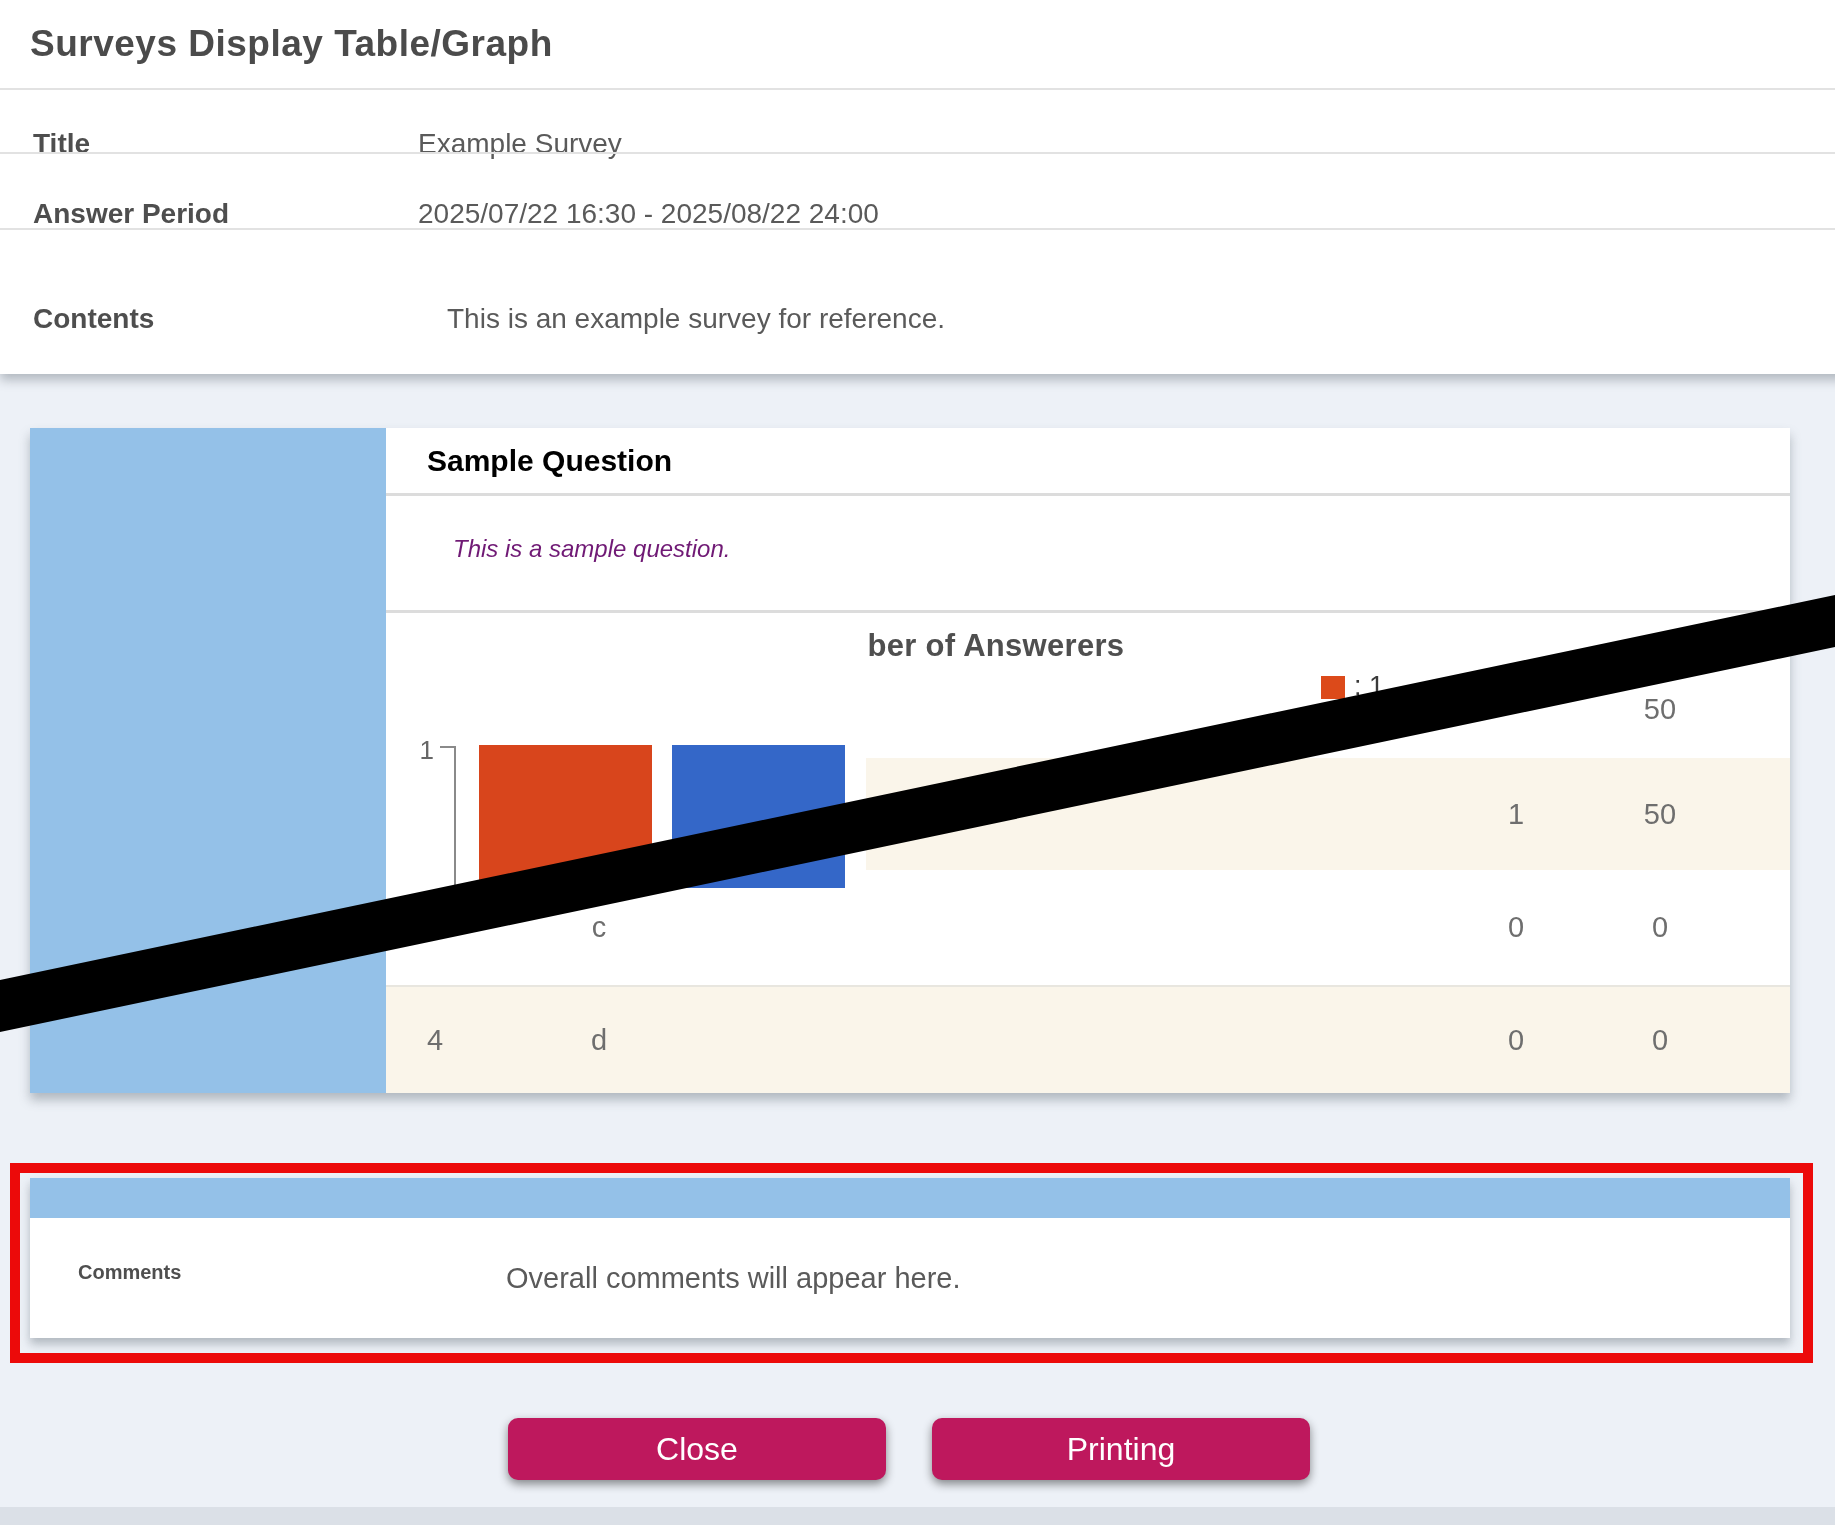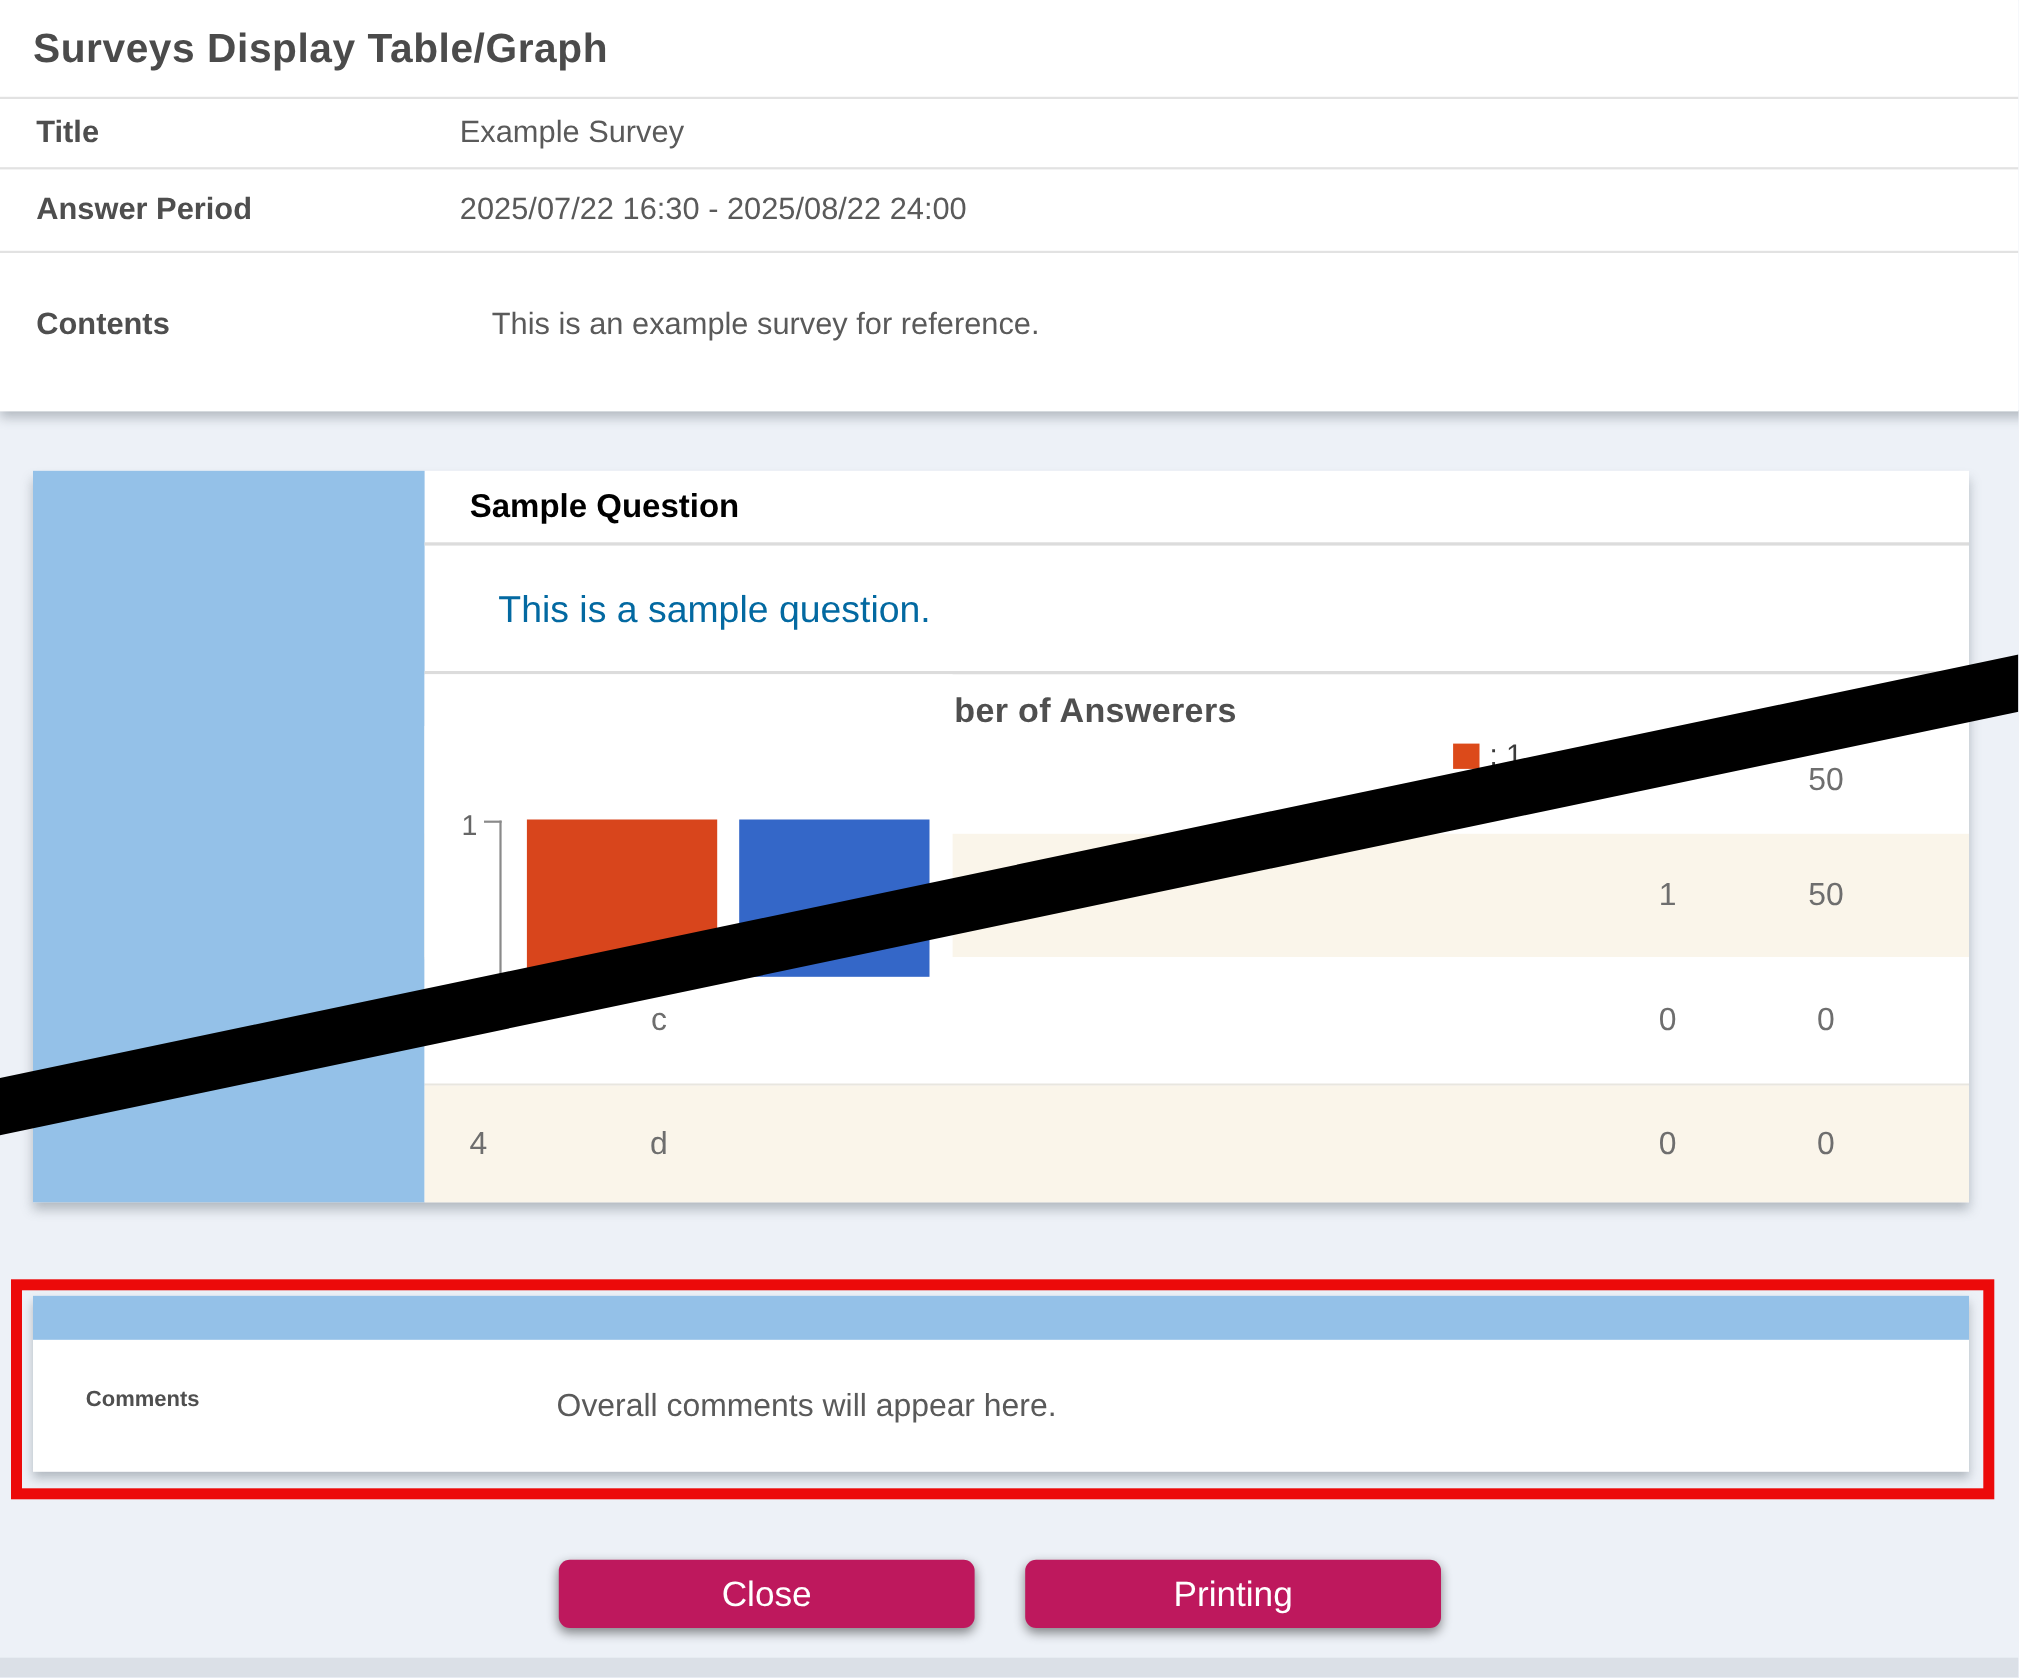--- a/index.html
+++ b/index.html
@@ -14,36 +14,36 @@
   .header{
     position:absolute;left:0;top:0;width:1835px;height:374px;background:#fff;
     box-shadow:0 6px 10px rgba(90,100,110,0.40);
     padding-left:32px;
   }
   .page-title{
     position:absolute;left:30px;top:0;height:88px;display:flex;align-items:center;
     font-size:37px;font-weight:bold;color:#4b4b4b;letter-spacing:0.5px;
   }
   .hdr-divider{position:absolute;left:0;width:1835px;height:2px;background:#e2e2e2;}
-  .hdr-row{position:absolute;left:0;width:1835px;display:flex;align-items:center;}
+  .hdr-row{position:absolute;left:0;width:1835px;display:flex;align-items:center;margin-top:24px;}
   .hdr-label{position:absolute;left:33px;font-size:28px;font-weight:bold;color:#4e4e4e;}
   .hdr-value{position:absolute;font-size:28px;color:#5a5a5a;}
 
   
   .q-card{
     position:absolute;left:30px;top:428px;width:1760px;height:665px;background:#fff;
     box-shadow:0 7px 10px rgba(105,115,125,0.45);
   }
   .q-sidebar{position:absolute;left:0;top:0;width:356px;height:665px;background:#94c1e8;}
   .q-title{
     position:absolute;left:397px;top:0;height:65px;display:flex;align-items:center;
     font-size:30px;font-weight:bold;color:#000000;
   }
   .q-divider{position:absolute;left:356px;width:1404px;height:3px;background:#dcdcdc;}
-  .q-body{position:absolute;left:423px;top:107px;font-size:34px;color:#0369a1;}
+  .q-body{position:absolute;left:423px;top:107px;font-size:24px;color:#701a75;font-style:italic;}
   .q-heading{position:absolute;left:397px;top:200px;font-size:31px;font-weight:bold;color:#4f4f4f;letter-spacing:0.3px;}
 
   
   .t-row{position:absolute;left:356px;width:1404px;}
   .t-row .cell{position:absolute;top:0;height:100%;width:80px;display:flex;align-items:center;justify-content:center;
     font-size:29px;color:#6e6e6e;}
   .cell-num{left:9px;}
   .cell-label{left:173px;}
   .cell-count{left:1090px;}
   .cell-pct{left:1234px;}

